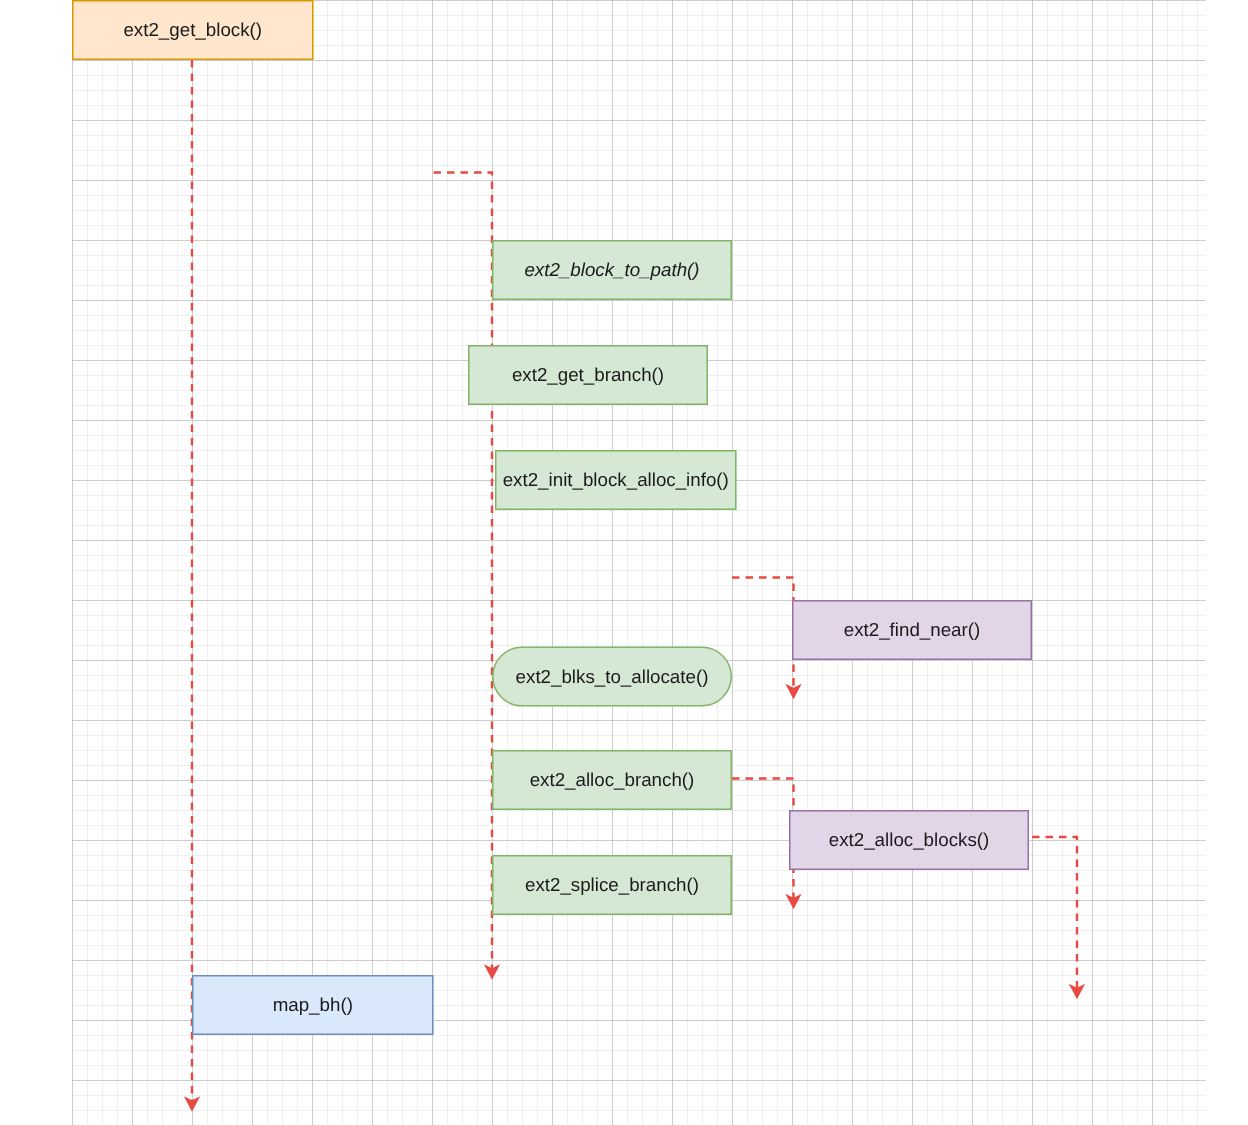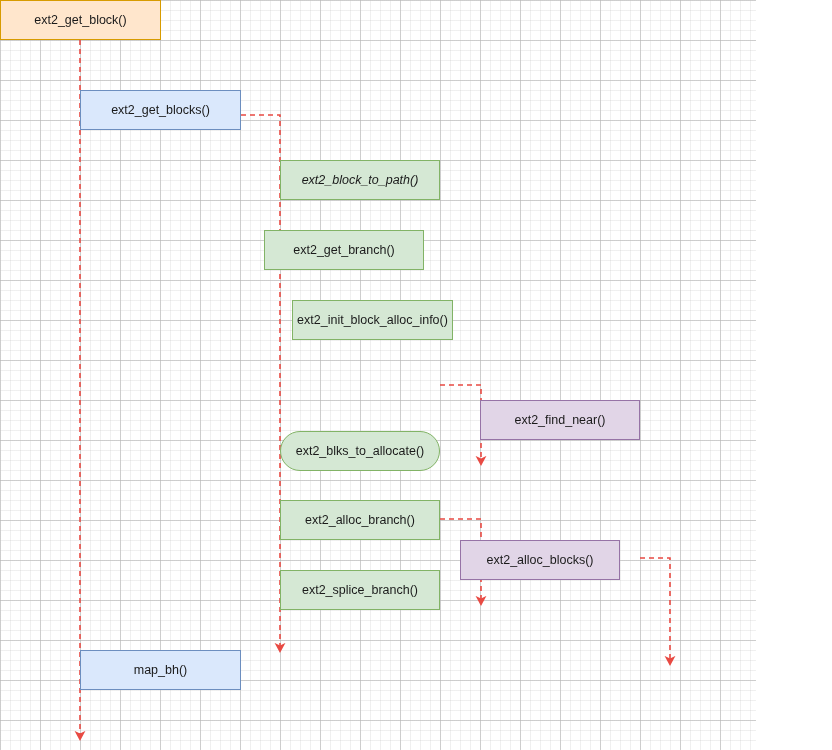--- a/index.html
+++ b/index.html
@@ -23,20 +23,21 @@
       linear-gradient(to right, rgba(200,200,200,0.28) 1px, transparent 1px),
       linear-gradient(to bottom, rgba(200,200,200,0.28) 1px, transparent 1px),
       linear-gradient(to right, rgba(150,150,150,0.45) 1px, transparent 1px),
       linear-gradient(to bottom, rgba(150,150,150,0.45) 1px, transparent 1px);
     background-size:
       10px 10px,
       10px 10px,
       40px 40px,
       40px 40px;
     background-position: 0 0, 0 0, 0 0, 0 0;
+    margin-left: 48px;
   }
   #edges {
     position: absolute;
     left: 0;
     top: 0;
     width: 832px;
     height: 750px;
     pointer-events: none;
   }
   .node {
@@ -76,50 +77,47 @@
         <path d="M 440 385 L 481 385 L 481 461" fill="none" stroke="#e84a43" stroke-width="1.6" stroke-dasharray="5 4" marker-end="url(#arrowhead)"></path>
         <path d="M 440 519 L 481 519 L 481 601" fill="none" stroke="#e84a43" stroke-width="1.6" stroke-dasharray="5 4" marker-end="url(#arrowhead)"></path>
         <path d="M 640 558 L 670 558 L 670 661" fill="none" stroke="#e84a43" stroke-width="1.6" stroke-dasharray="5 4" marker-end="url(#arrowhead)"></path>
       </g>
   </svg>
 
   <div class="node n-orange" style="left:0px;   top:0px;   width:161px; height:40px;">
     <span>ext2_get_block()</span>
   </div>
 
-  <div class="node n-blue" style="left:80px;  top:90px;  width:161px; height:40px;">
-    <span>ext2_get_blocks()</span>
-  </div>
 
   <div class="node n-green" style="left:280px; top:160px; width:160px; height:40px;font-style:italic;">
     <span>ext2_block_to_path()</span>
   </div>
 
   <div class="node n-green" style="left:264px; top:230px; width:160px; height:40px;">
     <span>ext2_get_branch()</span>
   </div>
 
-  <div class="node n-green" style="left:292px; top:300px; width:161px; height:40px;">
+  <div class="node n-green" style="left:282px; top:300px; width:161px; height:40px;">
     <span>ext2_init_block_alloc_info()</span>
   </div>
 
 
   <div class="node n-purple" style="left:480px; top:400px; width:160px; height:40px;">
     <span>ext2_find_near()</span>
   </div>
 
   <div class="node n-green" style="left:280px; top:431px; width:160px; height:40px;border-radius:20px;">
     <span>ext2_blks_to_allocate()</span>
   </div>
 
   <div class="node n-green" style="left:280px; top:500px; width:160px; height:40px;">
     <span>ext2_alloc_branch()</span>
   </div>
 
-  <div class="node n-purple" style="left:460px; top:540px; width:160px; height:40px;">
+  <div class="node n-purple" style="left:478px; top:540px; width:160px; height:40px;">
     <span>ext2_alloc_blocks()</span>
   </div>
 
   <div class="node n-green" style="left:280px; top:570px; width:160px; height:40px;align-items:center;">
     <span>ext2_splice_branch()</span>
   </div>
 
 
   <div class="node n-blue" style="left:80px;  top:650px; width:161px; height:40px;">
     <span>map_bh()</span>

